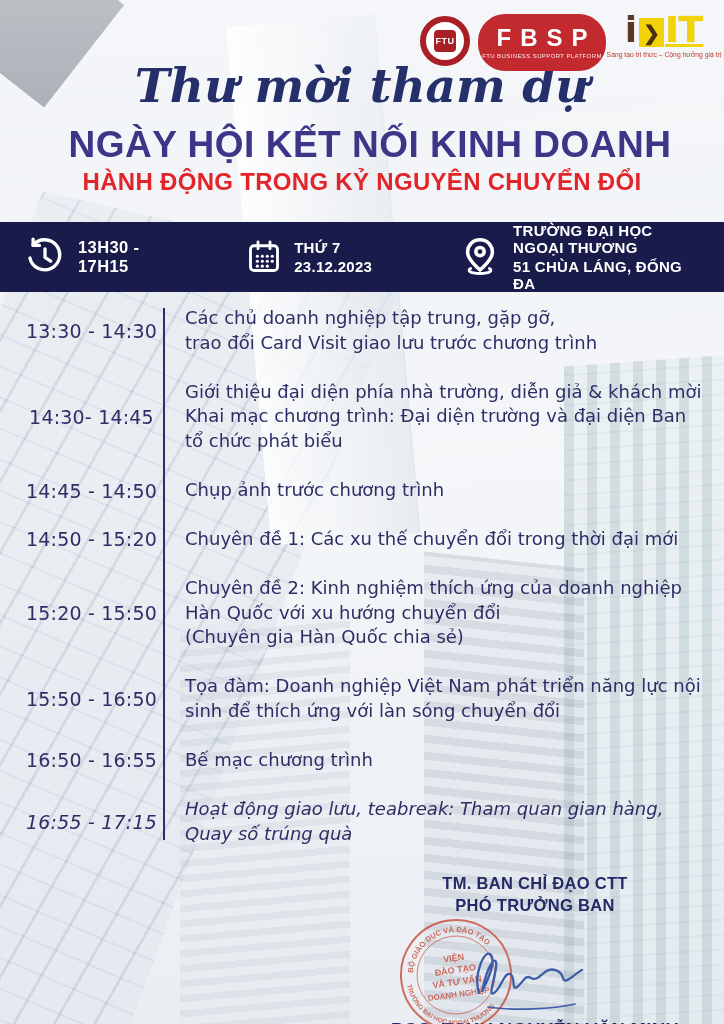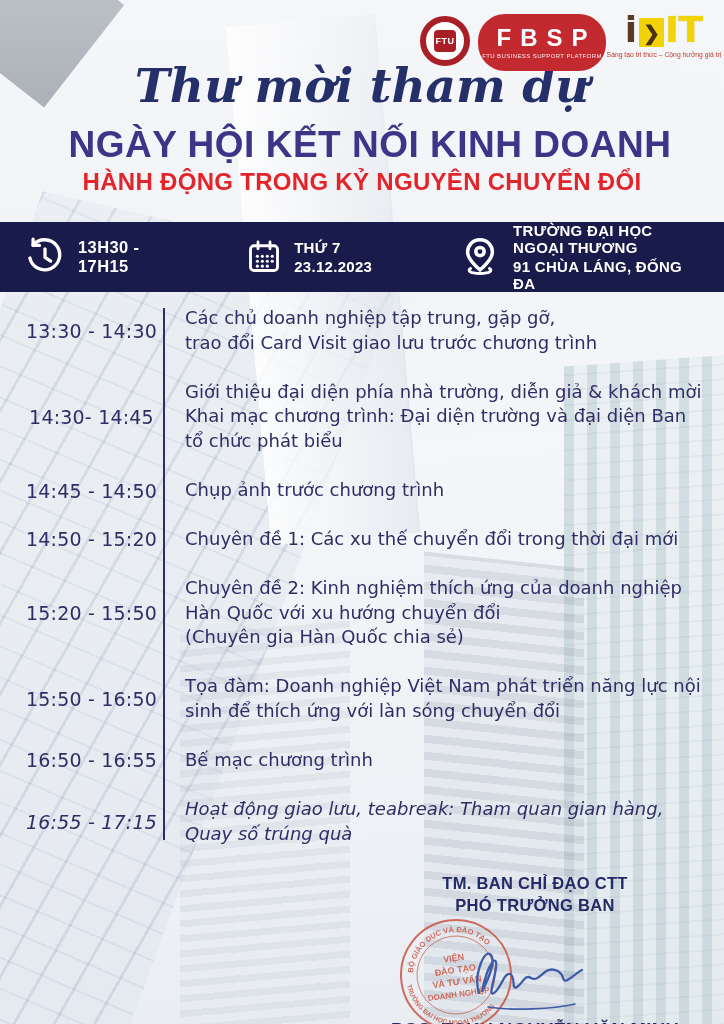--- a/index.html
+++ b/index.html
@@ -35,21 +35,21 @@
   .logos { position:absolute; top:12px; right:10px; display:flex; align-items:flex-start; gap:8px; z-index:3; }
   .seal { width:50px; height:50px; border-radius:50%; background:#fff; border:6px solid #a81f26; display:flex; align-items:center; justify-content:center; margin-top:4px; }
   .seal-core { width:22px; height:22px; background:#a81f26; border-radius:4px; color:#fff; font-size:9px; font-weight:bold; display:flex; align-items:center; justify-content:center; letter-spacing:.5px; }
   .fbsp { width:128px; height:57px; background:#c22a30; color:#fff; display:flex; flex-direction:column; align-items:center; justify-content:center; gap:3px; margin-top:2px;border-radius:27px; }
   .fbsp-letters { font-size:24px; font-weight:bold; letter-spacing:9px; text-indent:9px; line-height:1; }
   .fbsp-caption { font-size:6px; letter-spacing:.4px; opacity:.9; }
   .ieit { width:100px; display:flex; flex-direction:column; align-items:center; }
   .ieit-row { display:flex; align-items:flex-end; line-height:1; }
   .ieit-i { color:#5a3a24; font-weight:bold; font-size:36px; font-family:"DejaVu Sans", sans-serif; }
   .ieit-e { width:25px; height:29px; background:#f2d307; color:#4a3015; font-weight:bold; font-size:20px; display:flex; align-items:center; justify-content:center; margin:0 1px 1px 2px; }
-  .ieit-it { color:#f2d307; font-weight:bold; font-size:36px; font-family:"DejaVu Sans", sans-serif; text-shadow:0 0 1px #d8ba00; }
+  .ieit-it { color:#f2d307; font-weight:bold; font-size:36px; font-family:"DejaVu Sans", sans-serif; text-shadow:0 0 1px #d8ba00;text-decoration:underline; }
   .ieit-tag { color:#c0392b; font-size:6.8px; margin-top:3px; white-space:nowrap; }
 
   
   .script-title { position:absolute; top:58px; left:0; width:100%; text-align:center; z-index:2;
     font-family:"DejaVu Serif", serif; font-style:italic; font-weight:600; font-size:47px; color:#25306b; }
   .main-title { position:absolute; top:124px; left:8px; width:100%; text-align:center; z-index:2;
     font-size:37px; font-weight:bold; color:#3c3588; letter-spacing:.5px; }
   .sub-title { position:absolute; top:168px; left:0; width:100%; text-align:center; z-index:2;
     font-size:24px; font-weight:bold; color:#e2252b; letter-spacing:.3px; }
 
@@ -151,21 +151,21 @@
     </div>
     <div class="gap2"></div>
     <div class="info-item">
       <svg width="42" height="42" viewBox="0 0 24 24" fill="none" stroke="#ffffff" stroke-width="2" stroke-linecap="round">
         <path d="M12 2.2 C7.8 2.2 4.9 5.4 4.9 9.2 C4.9 13.6 12 19.4 12 19.4 C12 19.4 19.1 13.6 19.1 9.2 C19.1 5.4 16.2 2.2 12 2.2 Z"></path>
         <circle cx="12" cy="8.9" r="2.4"></circle>
         <path d="M6.6 18.6 C4.9 19.6 5.6 21.4 12 21.4 C18.4 21.4 19.1 19.6 17.4 18.6" stroke-width="1.7"></path>
       </svg>
       <div class="info-lines">
         <span>TRƯỜNG ĐẠI HỌC NGOẠI THƯƠNG</span>
-        <span>91 CHÙA LÁNG, ĐỐNG ĐA</span>
+        <span>51 CHÙA LÁNG, ĐỐNG ĐA</span>
       </div>
     </div>
   </div>
 
   <div class="schedule">
     <div class="vline"></div>
     <div class="row">
       <div class="time">13:30 - 14:30</div>
       <div class="desc">Các chủ doanh nghiệp tập trung, gặp gỡ,
 trao đổi Card Visit giao lưu trước chương trình</div>

